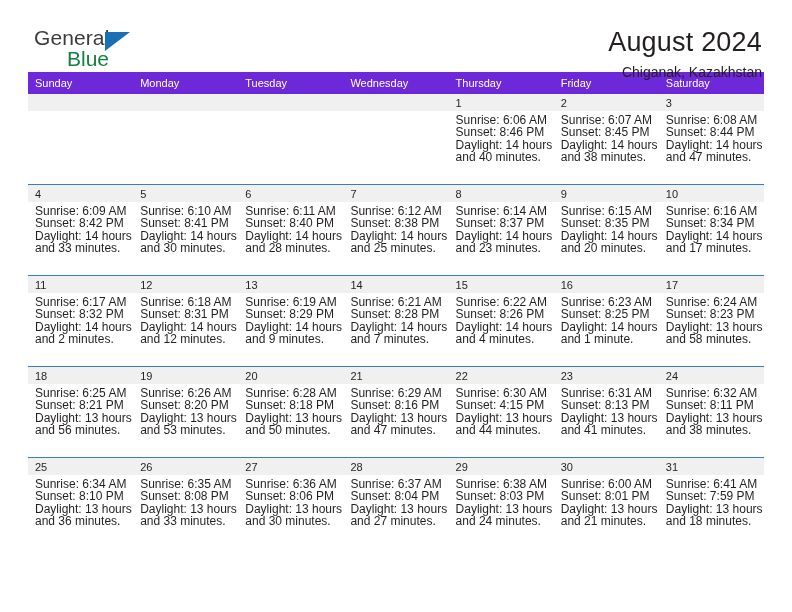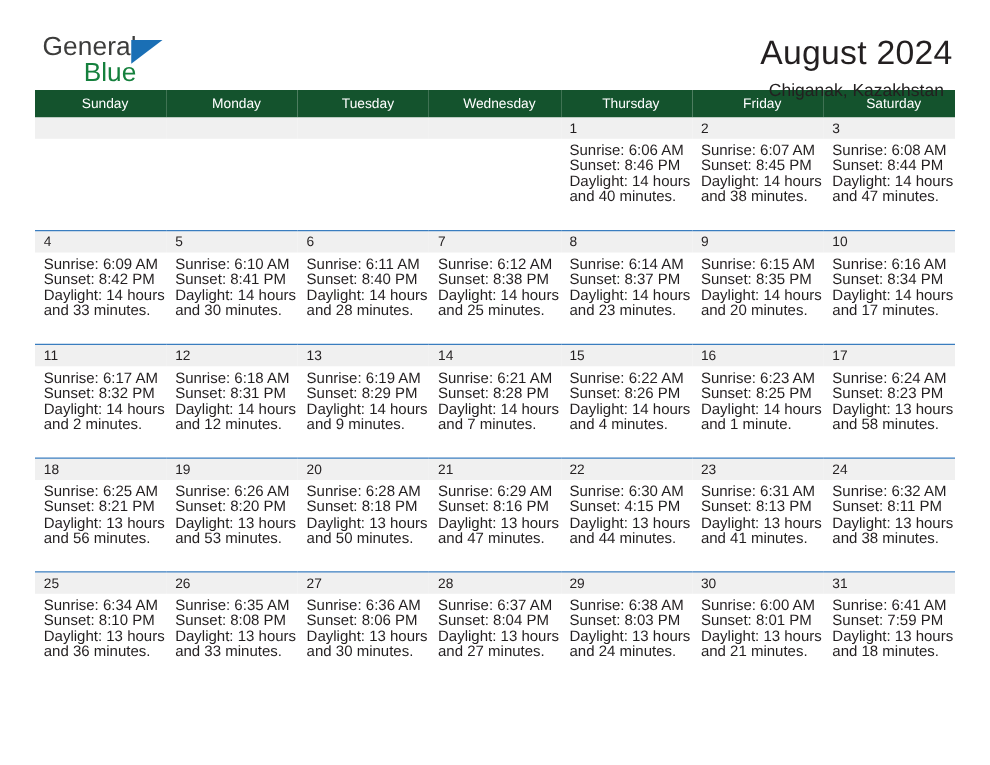--- a/index.html
+++ b/index.html
@@ -56,21 +56,21 @@
   .logo-tri {
     position: absolute;
     left: 77px;
     top: 5px;
     width: 0;
     height: 0;
     border-left: 25px solid #1a6fb5;
     border-bottom: 19px solid transparent;
   }
   .titles {
-    text-align: center;
+    text-align: right;
     padding-right: 2px;
   }
   .cal-title {
     font-size: 27px;
     font-weight: normal;
     color: #231f20;
     line-height: 31px;
     letter-spacing: .2px;
   }
   .cal-sub {
@@ -80,25 +80,25 @@
     margin-top: 5px;
   }
 
   
   .cal {
     width: 736px;
     border-collapse: collapse;
     table-layout: fixed;
   }
   .cal th {
-    background: #14532d;
+    background: #6d28d9;
     color: #ffffff;
     font-size: 11px;
     font-weight: normal;
-    text-align: center;
+    text-align: left;
     padding: 5px 0 5px 7px;
     height: 19px;
     box-sizing: border-box;
   }
   .weekrow > td {
     vertical-align: top;
     padding: 0;
     border-top: 1.5px solid #3a7dbf;
     height: 90px;
     box-sizing: border-box;

